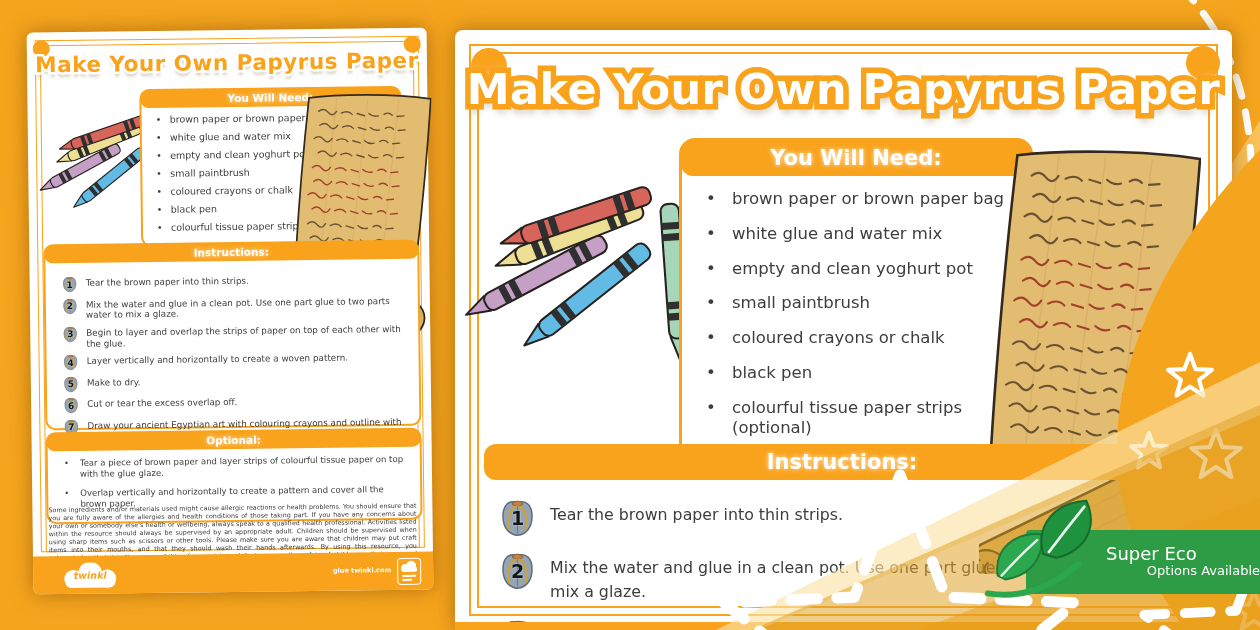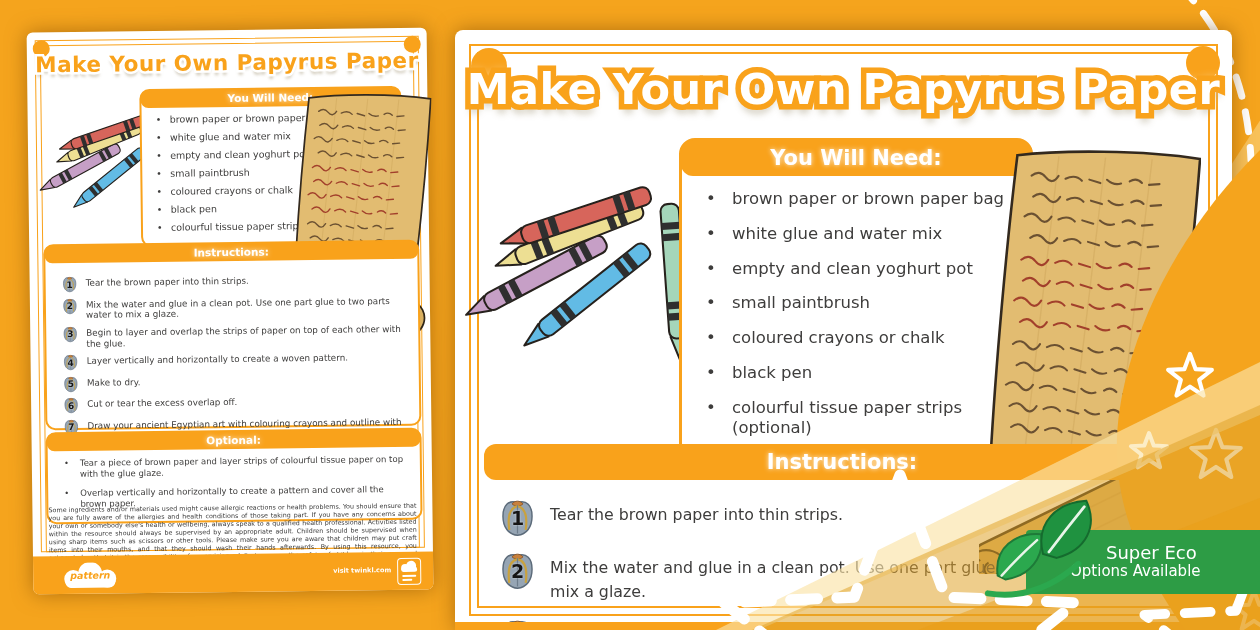--- a/index.html
+++ b/index.html
@@ -73,21 +73,21 @@
                 font-style:italic;color:#F9A21B;}
   .pl-url{position:absolute;right:42px;top:14px;font-size:6.5px;color:#fff;font-weight:bold;}
   .mini-badge{position:absolute;right:12px;top:6px;width:22px;height:25px;border:1.5px solid #fff;border-radius:4px;}
   
   .disclaimer{position:absolute;left:16px;top:474px;width:368px;font-size:6.4px;line-height:1.25;
               text-align:justify;color:#3B3B3B;margin:0;}
   
   .eco{position:absolute;left:1026px;top:530px;width:234px;height:64px;background:#2D9C45;border-radius:4px 0 0 4px;
        color:#fff;padding-left:44px;box-sizing:border-box;display:flex;flex-direction:column;justify-content:center;}
   .eco .l1{font-size:18px;font-weight:normal;line-height:1.05;margin-left:36px;}
-  .eco .l2{font-size:15px;line-height:1.1;}
+  .eco .l2{font-size:13px;line-height:1.1;text-align:right;}
   .leaves{position:absolute;left:978px;top:496px;width:128px;height:110px;}
   
   .wedge{position:absolute;inset:0;pointer-events:none;}
   .wedge.light{background:rgba(250,227,168,.65);clip-path:polygon(716px 630px,1260px 362px,1260px 415px,758px 630px);}
   .wedge.main{background:rgba(224,164,44,.55);clip-path:polygon(752px 630px,1260px 405px,1260px 630px);}
   .wedge.deep{background:rgba(233,158,22,.5);clip-path:polygon(918px 630px,1260px 498px,1260px 630px);}
   .pr-bottom-strip{position:absolute;left:0;right:0;top:592px;height:10px;background:#F9A21B;}
 </style>
 </head>
 <body>
@@ -264,23 +264,23 @@
   <p class="disclaimer">Some ingredients and/or materials used might cause allergic reactions or health problems. You should ensure that you are fully aware of the allergies and health conditions of those taking part. If you have any concerns about your own or somebody else's health or wellbeing, always speak to a qualified health professional. Activities listed within the resource should always be supervised by an appropriate adult. Children should be supervised when using sharp items such as scissors or other tools. Please make sure you are aware that children may put craft items into their mouths, and that they should wash their hands afterwards. By using this resource, you acknowledge that it is the responsibility of supervising adults to ensure the safety of children in their care and that we will accept no liability as a result of the activity.</p>
 
   <div class="pl-footer">
     <div class="cloud">
       <svg viewBox="0 0 62 26">
         <circle cx="14" cy="16" r="9" fill="#fff"></circle>
           <circle cx="31" cy="11" r="12" fill="#fff"></circle>
         <circle cx="48" cy="16" r="9" fill="#fff"></circle>
           <rect x="6" y="13" width="50" height="12" rx="6" fill="#fff"></rect>
       </svg>
-      <span class="brand">pattern</span>
-    </div>
-    <span class="pl-url">visit twinkl.com</span>
+      <span class="brand">twinkl</span>
+    </div>
+    <span class="pl-url">glue twinkl.com</span>
     <div class="mini-badge">
       <svg viewBox="0 0 22 25">
         <circle cx="7" cy="9" r="4" fill="#fff"></circle>
           <circle cx="13" cy="7" r="5" fill="#fff"></circle>
         <rect x="3" y="8" width="16" height="5" rx="2.5" fill="#fff"></rect>
         <rect x="4" y="16" width="14" height="2" rx="1" fill="#fff"></rect>
         <rect x="4" y="20" width="10" height="2" rx="1" fill="#fff"></rect>
       </svg>
     </div>
   </div>

